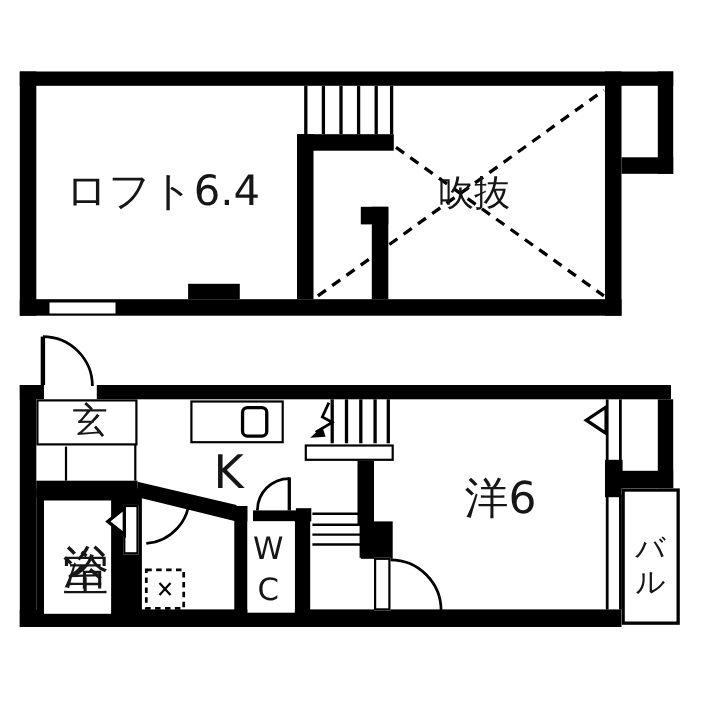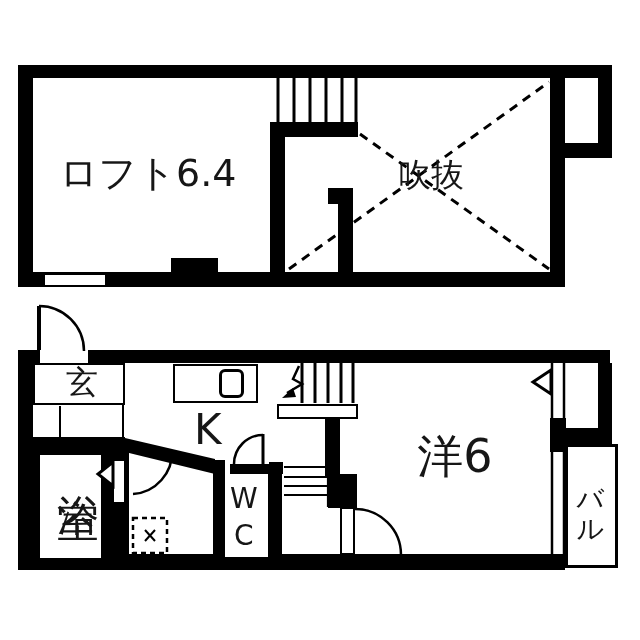--- a/index.html
+++ b/index.html
@@ -132,16 +132,16 @@
     </g>
   </svg>
 
   <div class="lbl" style="left:56px;top:154px;width:184px;font-size:38px;text-align:center">ロフト6.4</div>
   <div class="lbl" style="left:392px;top:158px;width:72px;font-size:33px;text-align:right">吹抜</div>
 
   <div class="lbl" style="left:66px;top:366px;font-size:32px">玄</div>
   <div class="lbl" style="left:194px;top:408px;font-size:42px">K</div>
   <div class="lbl vert" style="left:229px;top:482px;font-size:28px;letter-spacing:4px">WC</div>
   <div class="lbl vert" style="left:56px;top:461px;font-size:42px;letter-spacing:4px">浴室</div>
-  <div class="lbl" style="left:415px;top:432px;width:80px;font-size:46px;text-align:center">洋6</div>
+  <div class="lbl" style="left:415px;top:432px;width:80px;font-size:40px;text-align:center">洋6</div>
   <div class="lbl vert" style="left:576px;top:468px;font-size:27px;letter-spacing:3px">バル</div>
 
 </div>
 
 </body></html>

